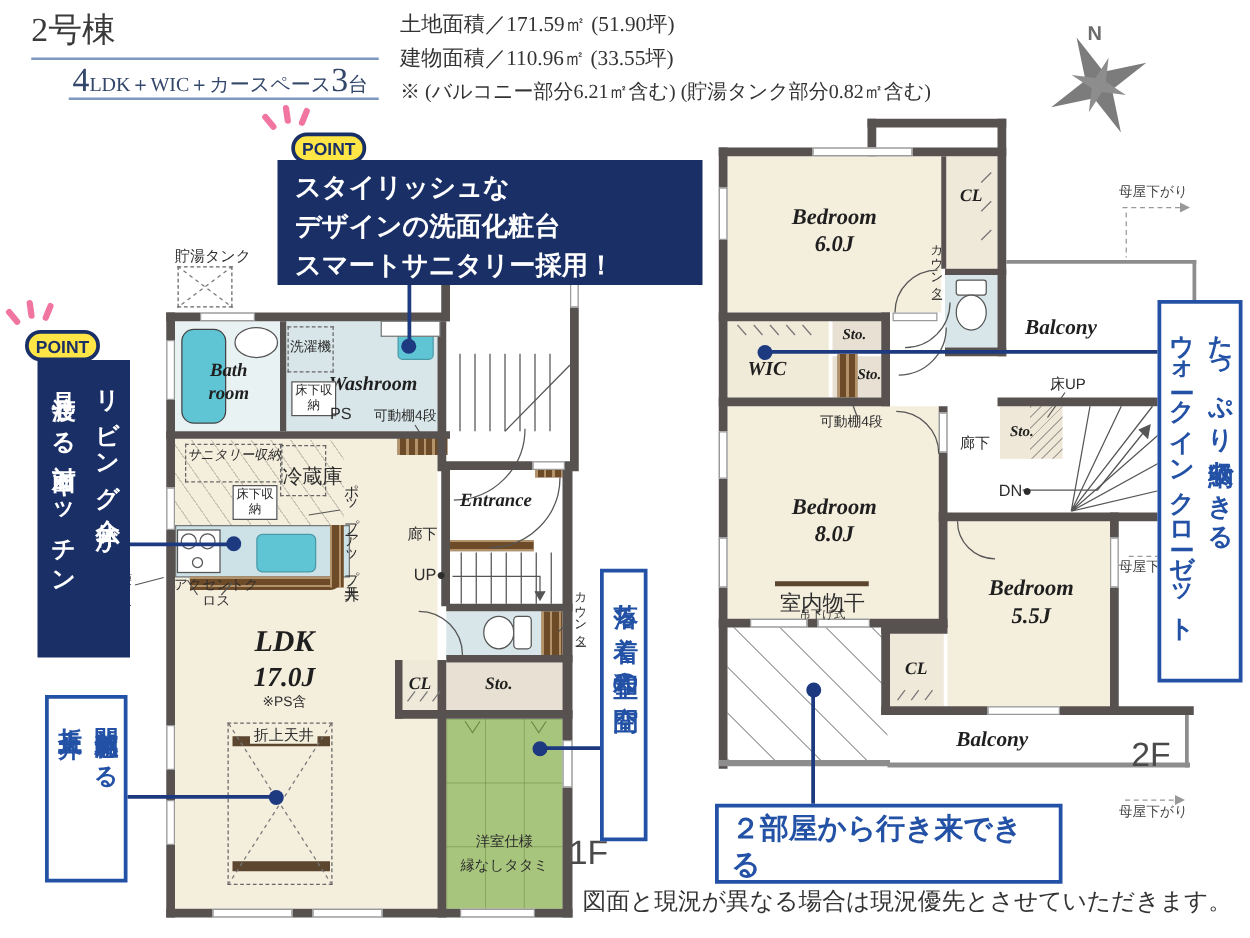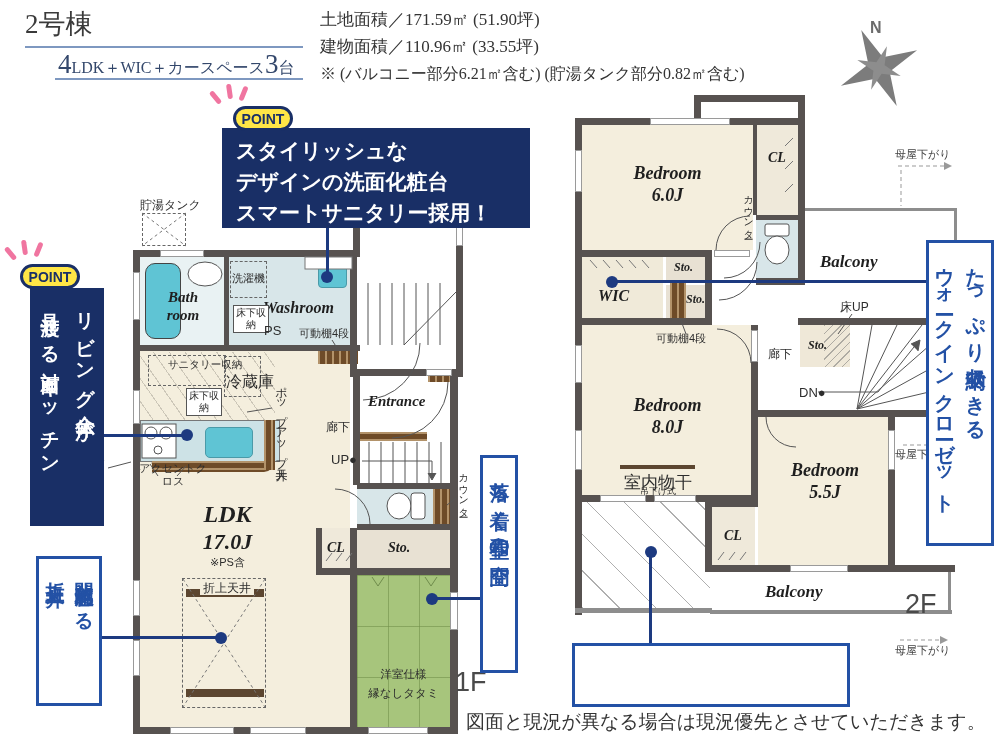--- a/index.html
+++ b/index.html
@@ -53,21 +53,21 @@
   <div class="lbl" style="left:320px;top:10px;font-size:17px;color:#333;font-family:'Liberation Serif','DejaVu Serif',serif;">土地面積／171.59㎡ (51.90坪)</div>
   <div class="lbl" style="left:320px;top:37px;font-size:17px;color:#333;font-family:'Liberation Serif','DejaVu Serif',serif;">建物面積／110.96㎡ (33.55坪)</div>
   <div class="lbl" style="left:320px;top:64px;font-size:16px;color:#333;font-family:'Liberation Serif','DejaVu Serif',serif;">※ (バルコニー部分6.21㎡含む) (貯湯タンク部分0.82㎡含む)</div>
 
   <div class="lbl" style="left:870px;top:18px;font-size:16px;font-weight:bold;color:#6c6c6c;">N</div>
 
   <span class="spark" style="left:213px;top:90px;transform:rotate(-40deg);"></span>
   <span class="spark" style="left:227px;top:84px;transform:rotate(-8deg);"></span>
   <span class="spark" style="left:241px;top:86px;transform:rotate(22deg);"></span>
   <div class="pill" style="left:233px;top:106px;width:60px;height:25px;line-height:20px;">POINT</div>
-  <div class="navybox" style="left:222px;top:128px;width:308px;height:100px;font-size:21px;line-height:31px;padding:7px 0 0 14px;">
+  <div class="navybox" style="left:222px;top:128px;width:340px;height:100px;font-size:21px;line-height:31px;padding:7px 0 0 14px;font-family:Liberation Serif, serif;">
     <div>スタイリッシュな</div>
     <div>デザインの洗面化粧台</div>
     <div>スマートサニタリー採用！</div>
   </div>
 
   <span class="spark" style="left:8px;top:246px;transform:rotate(-40deg);"></span>
   <span class="spark" style="left:22px;top:240px;transform:rotate(-8deg);"></span>
   <span class="spark" style="left:36px;top:242px;transform:rotate(22deg);"></span>
   <div class="pill" style="left:20px;top:264px;width:60px;height:25px;line-height:20px;">POINT</div>
   <div class="navybox v vcols" style="left:30px;top:288px;width:74px;height:238px;font-size:19px;line-height:35px;letter-spacing:4px;padding-right:1px;">
@@ -83,20 +83,21 @@
   <div class="whitebox v" style="left:480px;top:455px;width:38px;height:218px;font-size:20px;line-height:31px;letter-spacing:2px;padding-top:9px;">
     <span>落ち着く和室の空間</span>
   </div>
 
   <div class="whitebox v" style="left:926px;top:240px;width:68px;height:306px;font-size:20px;line-height:31px;letter-spacing:2px;padding-top:10px;">
     <span style="display:block;">たっぷり収納できる</span>
     <span style="display:block;">ウォークインクローゼット</span>
   </div>
 
   <div class="whitebox" style="left:572px;top:643px;width:278px;height:64px;font-size:23px;line-height:29px;padding:2px 10px;">
+    <div>２部屋から行き来できる</div>
   </div>
 
   <div class="leader" style="left:326px;top:227px;width:3px;height:46px;"></div>
   <div class="dot" style="left:321px;top:271px;"></div>
   <div class="leader" style="left:103px;top:434px;width:80px;height:3px;"></div>
   <div class="dot" style="left:181px;top:429px;"></div>
   <div class="leader" style="left:101px;top:636px;width:120px;height:3px;"></div>
   <div class="dot" style="left:215px;top:632px;"></div>
   <div class="leader" style="left:431px;top:597px;width:50px;height:3px;"></div>
   <div class="dot" style="left:426px;top:593px;"></div>
@@ -291,21 +292,21 @@
   <div class="lbl" style="left:140px;top:198px;font-size:12px;">貯湯タンク</div>
   <div class="lbl serif ctr" style="left:150px;top:288px;width:66px;font-size:15px;">
     <div>Bath</div>
     <div>room</div>
   </div>
   <div class="lbl" style="left:232px;top:272px;font-size:11px;">洗濯機</div>
   <div class="lbl serif" style="left:263px;top:298px;font-size:16px;">Washroom</div>
   <div class="lbl boxed" style="left:233px;top:305px;width:30px;font-size:10px;">床下収納</div>
   <div class="lbl" style="left:264px;top:323px;font-size:13px;">PS</div>
   <div class="lbl" style="left:299px;top:327px;font-size:11px;">可動棚4段</div>
-  <div class="lbl ctr" style="left:167px;top:358px;width:76px;font-size:10.5px;white-space:normal;">サニタリー収納</div>
+  <div class="lbl ctr" style="left:149px;top:358px;width:76px;font-size:10.5px;white-space:normal;font-style:italic;">サニタリー収納</div>
   <div class="lbl" style="left:226px;top:372px;font-size:16px;">冷蔵庫</div>
   <div class="lbl boxed" style="left:186px;top:388px;width:30px;font-size:10px;">床下収納</div>
   <div class="lbl v" style="left:274px;top:378px;font-size:12px;height:110px;">ポップアップ天井</div>
   <div class="lbl ctr" style="left:138px;top:462px;width:70px;font-size:11px;white-space:normal;">アクセントクロス</div>
   <div class="lbl v" style="left:93px;top:450px;font-size:10px;height:60px;">造作ニッチ</div>
   <div class="lbl serif ctr" style="left:180px;top:500px;width:95px;font-size:24px;font-style:italic;">
     <div>LDK</div>
     <div style="font-size:22px;">17.0J</div>
   </div>
   <div class="lbl ctr" style="left:195px;top:556px;width:65px;font-size:11px;">※PS含</div>

